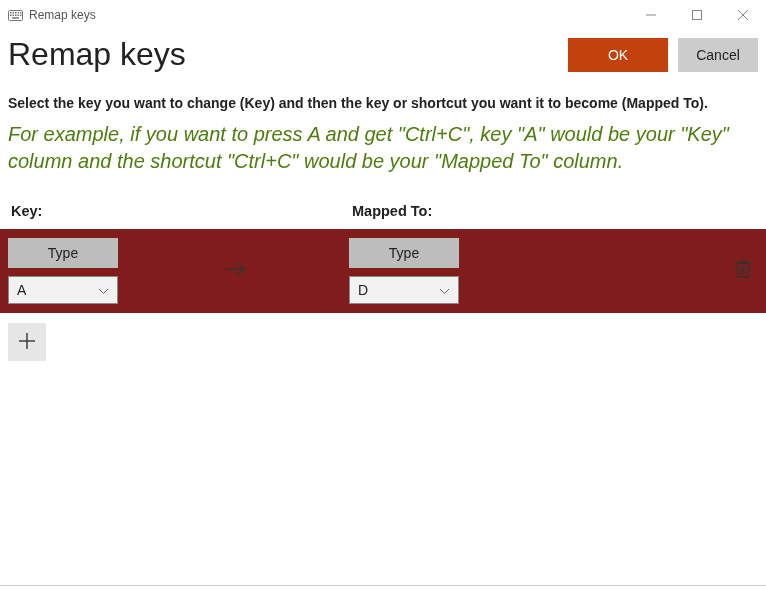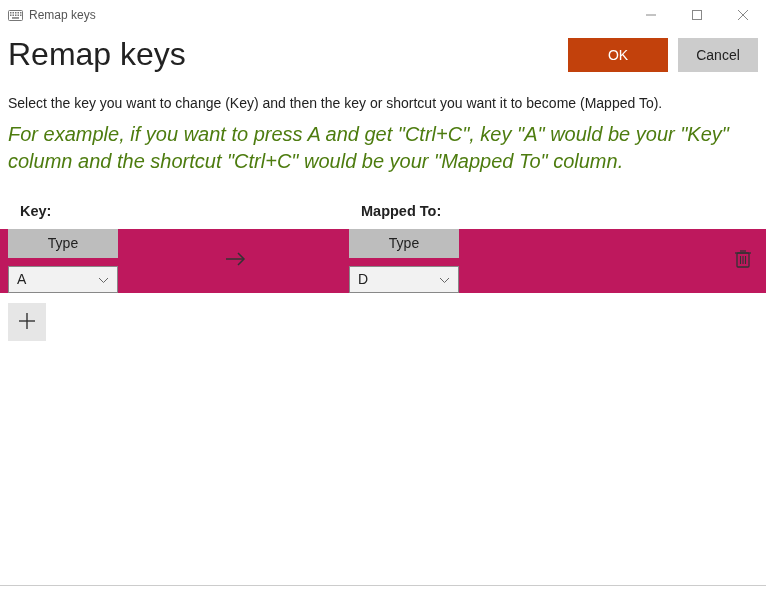--- a/index.html
+++ b/index.html
@@ -69,47 +69,48 @@
       border: none;
       width: 80px;
       height: 34px;
       font-size: 14px;
       cursor: pointer;
     }
     .instructions {
       padding: 10px 8px 0 8px;
     }
     .instructions .bold-line {
-      font-weight: 400;
+      font-weight: 700;
       font-size: 14px;
       color: #222;
       margin-bottom: 10px;
     }
     .instructions .example-line {
       font-style: italic;
       font-size: 20px;
       color: #4d7c0f;
       line-height: 1.35;
     }
     .column-headers {
       display: flex;
-      padding: 28px 8px 0 20px;
+      padding: 28px 8px 0 11px;
     }
     .col-header {
       font-weight: 600;
       font-size: 14.5px;
       color: #222;
     }
     .col-key { width: 341px; }
     .col-mapped { flex: 1; }
     .mapping-row {
-      background: #be185d;
+      background: #7f1d1d;
       margin-top: 10px;
-      height: 64px;
-      display: flex;
+      height: 84px;
+      display: flex;
+      align-items: center;
       padding-left: 8px;
       position: relative;
     }
     .key-col, .mapped-col {
       display: flex;
       flex-direction: column;
       gap: 8px;
     }
     .key-col { width: 200px; }
     .mapped-col { width: 200px; }

